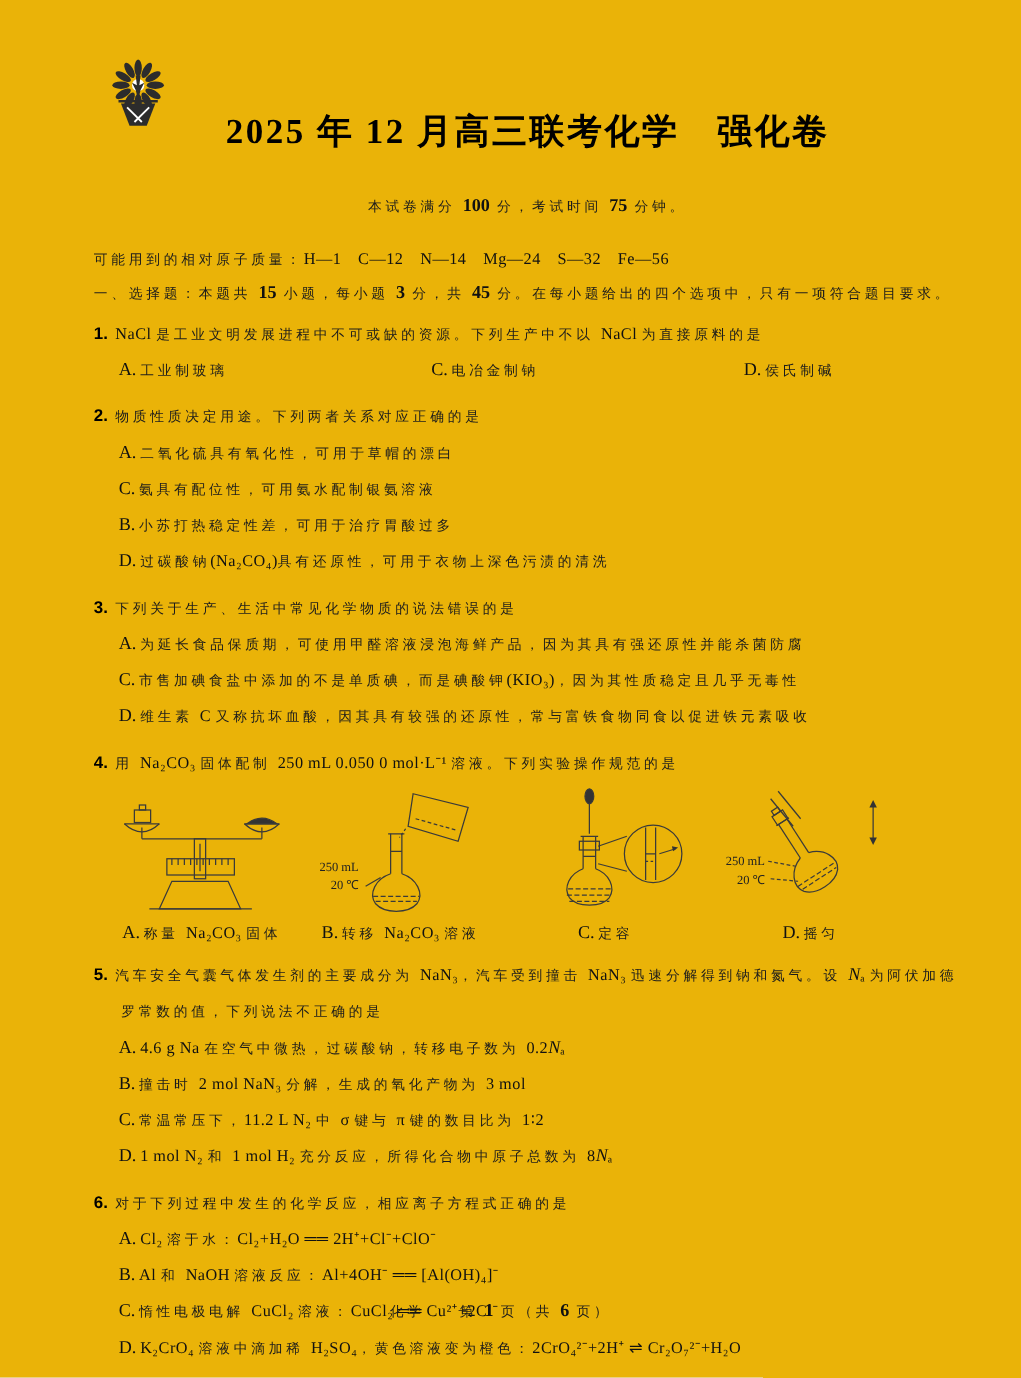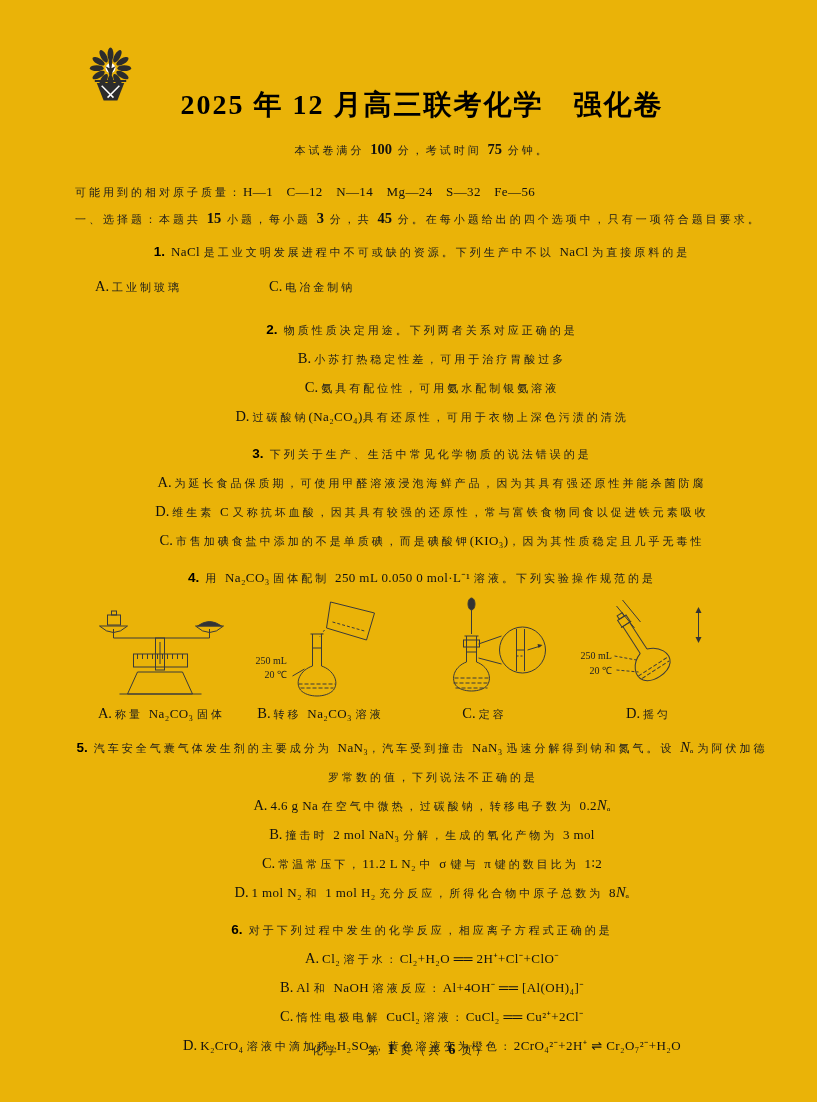--- a/index.html
+++ b/index.html
@@ -13,28 +13,28 @@
   .zh{font-family:"Liberation Serif",serif;font-size:11px;letter-spacing:3px;color:#1c1c1c;}
   .fm{font-family:"Liberation Serif",serif;font-size:13px;letter-spacing:0.4px;color:#111;}
   .fmi{font-family:"Liberation Serif",serif;font-size:14.5px;font-style:italic;color:#111;}
   .num{font-family:"Liberation Serif",serif;font-size:14.5px;font-weight:700;color:#111;}
   .qnum{font-family:"Liberation Sans",sans-serif;font-weight:700;font-size:13.5px;margin-right:6px;color:#000;}
   .olabel{font-family:"Liberation Serif",serif;font-size:14.5px;margin-right:3px;color:#111;}
   .title{
     text-align:center;margin-top:86px;font-weight:700;font-size:28px;
     font-family:"Liberation Serif",serif;letter-spacing:2px;color:#000;
   }
-  .exam-info{text-align:center;margin-top:16px;line-height:18px;}
+  .exam-info{text-align:center;margin-top:32px;line-height:18px;}
   .atomic{margin-top:22px;line-height:20px;}
   .section-head{margin-top:6px;line-height:20px;}
   .question{margin-top:8px;}
-  .qline{line-height:28px;text-align:center;}
+  .qline{line-height:28px;}
   .stem{padding-left:22px;text-indent:-22px;}
   .opt{padding-left:20px;}
-  .opt-row{display:flex;padding-left:20px;line-height:39px;}
+  .opt-row{display:flex;padding-left:20px;line-height:28px;justify-content:space-between;}
   .opt-cell{width:174px;white-space:nowrap;}
   .fig-row{display:flex;gap:14px;padding-left:14px;margin-top:4px;align-items:flex-end;}
   .fig{display:flex;flex-direction:column;align-items:center;}
   .figcap{line-height:22px;margin-top:2px;white-space:nowrap;}
   .figsvg{display:block;}
   svg text{font-family:"Liberation Serif",serif;font-size:10px;fill:#222;stroke:none;letter-spacing:0;}
   .logo{position:absolute;left:84px;top:46px;}
   .footer{position:absolute;left:0;right:16px;bottom:42px;text-align:center;line-height:20px;}
 </style>
 </head>
@@ -75,39 +75,41 @@
 
     <div class="section-head"><span class="zh">一、选择题：本题共 </span><span class="num">15</span><span class="zh"> 小题，每小题 </span><span class="num">3</span><span class="zh"> 分，共 </span><span class="num">45</span><span class="zh"> 分。在每小题给出的四个选项中，只有一项符合题目要求。</span></div>
 
     <div class="question">
       <div class="qline stem">
         <span class="qnum">1.</span><span><span class="fm">NaCl </span><span class="zh">是工业文明发展进程中不可或缺的资源。下列生产中不以 </span><span class="fm">NaCl </span><span class="zh">为直接原料的是</span></span>
       </div>
       <div class="opt-row">
         <div class="opt-cell"><span class="olabel">A.</span><span><span class="zh">工业制玻璃</span></span></div>
         <div class="opt-cell"><span class="olabel">C.</span><span><span class="zh">电冶金制钠</span></span></div>
+        <div class="opt-cell"><span class="olabel">D.</span><span><span class="zh">侯氏制碱</span></span></div>
       </div>
     </div>
 
     <div class="question">
       <div class="qline stem">
         <span class="qnum">2.</span><span><span class="zh">物质性质决定用途。下列两者关系对应正确的是</span></span>
       </div>
+      <div class="qline opt"><span class="olabel">A.</span><span><span class="zh">二氧化硫具有氧化性，可用于草帽的漂白</span></span></div>
+      <div class="qline opt"><span class="olabel">C.</span><span><span class="zh">氨具有配位性，可用氨水配制银氨溶液</span></span></div>
       <div class="qline opt"><span class="olabel">B.</span><span><span class="zh">小苏打热稳定性差，可用于治疗胃酸过多</span></span></div>
-      <div class="qline opt"><span class="olabel">C.</span><span><span class="zh">氨具有配位性，可用氨水配制银氨溶液</span></span></div>
       <div class="qline opt"><span class="olabel">D.</span><span><span class="zh">过碳酸钠</span><span class="fm">(Na₂CO₄)</span><span class="zh">具有还原性，可用于衣物上深色污渍的清洗</span></span></div>
     </div>
 
     <div class="question">
       <div class="qline stem">
         <span class="qnum">3.</span><span><span class="zh">下列关于生产、生活中常见化学物质的说法错误的是</span></span>
       </div>
       <div class="qline opt"><span class="olabel">A.</span><span><span class="zh">为延长食品保质期，可使用甲醛溶液浸泡海鲜产品，因为其具有强还原性并能杀菌防腐</span></span></div>
+      <div class="qline opt"><span class="olabel">C.</span><span><span class="zh">市售加碘食盐中添加的不是单质碘，而是碘酸钾</span><span class="fm">(KIO₃)</span><span class="zh">，因为其性质稳定且几乎无毒性</span></span></div>
       <div class="qline opt"><span class="olabel">D.</span><span><span class="zh">维生素 </span><span class="fm">C </span><span class="zh">又称抗坏血酸，因其具有较强的还原性，常与富铁食物同食以促进铁元素吸收</span></span></div>
-      <div class="qline opt"><span class="olabel">C.</span><span><span class="zh">市售加碘食盐中添加的不是单质碘，而是碘酸钾</span><span class="fm">(KIO₃)</span><span class="zh">，因为其性质稳定且几乎无毒性</span></span></div>
     </div>
 
     <div class="question">
       <div class="qline stem">
         <span class="qnum">4.</span><span><span class="zh">用 </span><span class="fm">Na₂CO₃ </span><span class="zh">固体配制 </span><span class="fm">250 mL 0.050 0 mol·L⁻¹ </span><span class="zh">溶液。下列实验操作规范的是</span></span>
       </div>
       <div class="fig-row">
 
         <div class="fig">
           <svg class="figsvg" width="145" height="104" viewBox="0 0 140 104">

